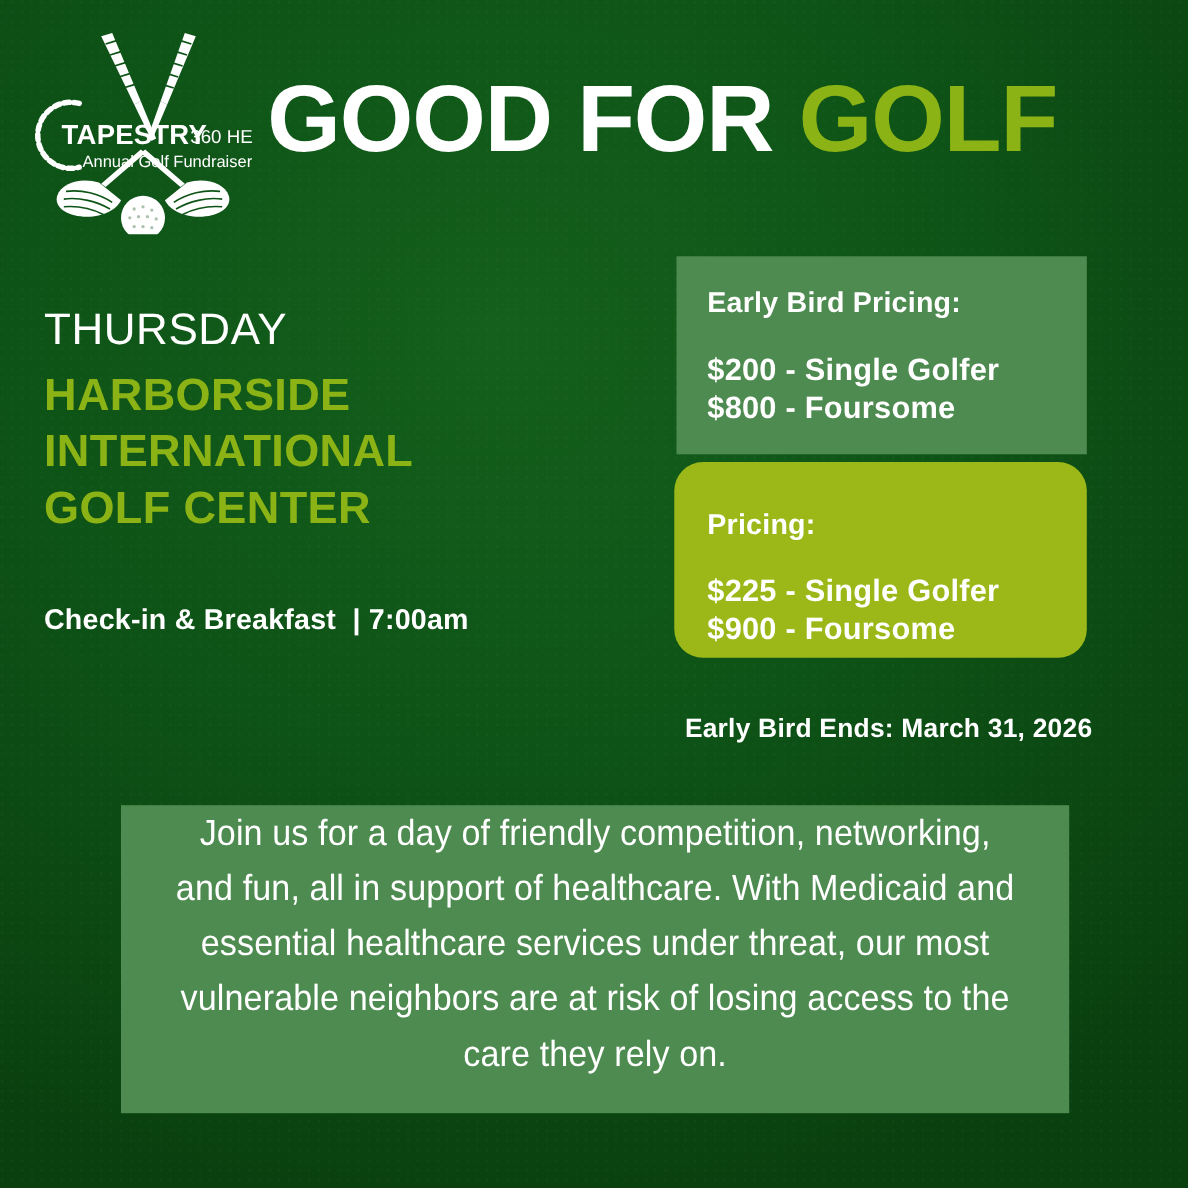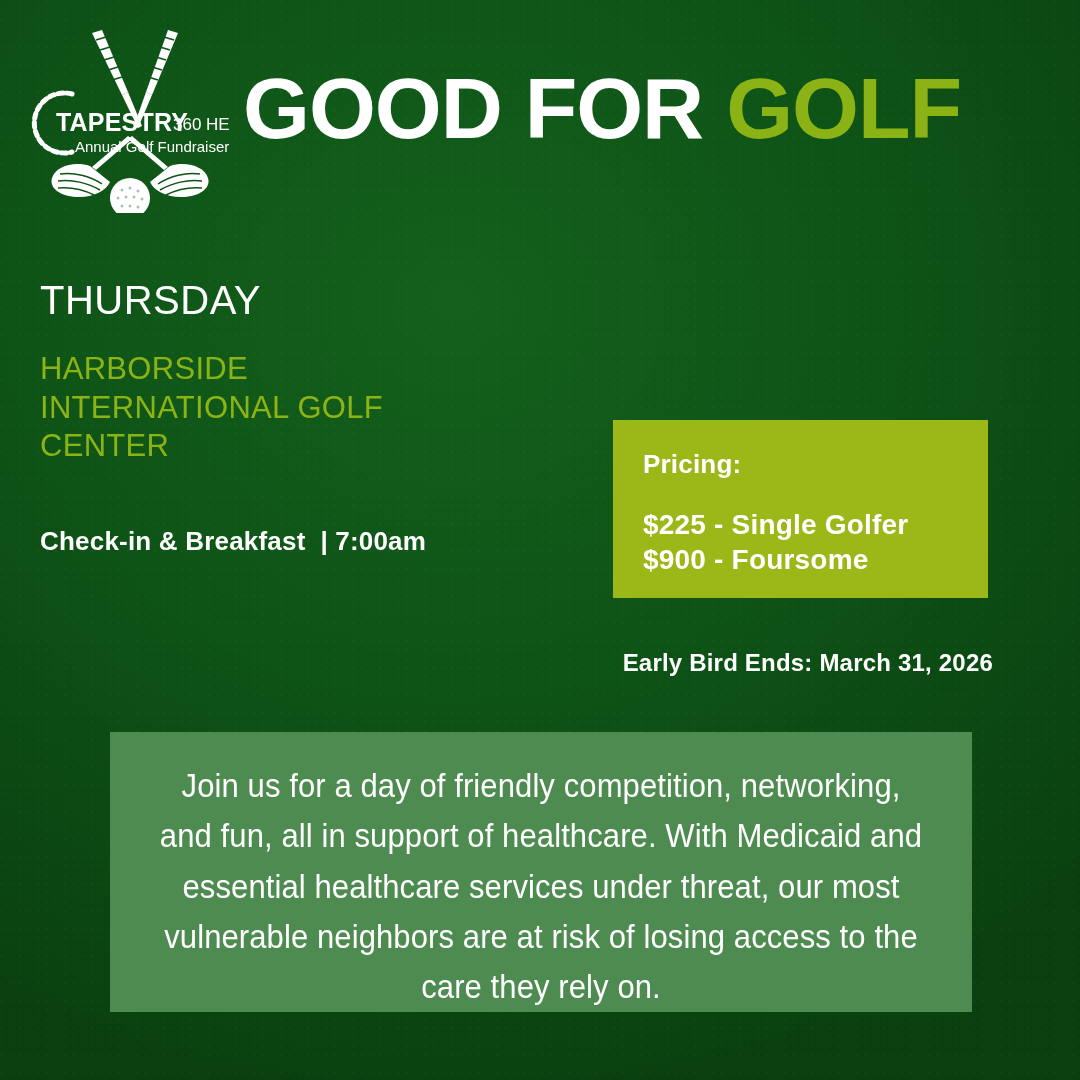--- a/index.html
+++ b/index.html
@@ -70,26 +70,26 @@
   }
   #date-label {
     font-size: 44px;
     font-weight: 400;
     color: #8cb315;
     letter-spacing: 0.5px;
     line-height: 1.22;
     margin-top: 2px;
   }
   #venue {
-    font-size: 31px;
-    font-weight: 400;
+    font-size: 41px;
+    font-weight: 700;
     color: #8cb315;
     letter-spacing: 0.3px;
     line-height: 1.25;
-    margin-top: 27px;
+    margin-top: 11px;
     max-width: 420px;
   }
   #schedule {
     margin-top: 60px;
   }
   .schedule-line {
     font-size: 26px;
     font-weight: 700;
     color: #ffffff;
     letter-spacing: 0.2px;
@@ -111,21 +111,22 @@
     height: 180px;
     background: #4e8b50;
     padding: 27px 0 0 28px;
   }
   #pricing-box {
     left: 613px;
     top: 420px;
     width: 375px;
     height: 178px;
     background: #9cb818;
-    padding: 29px 0 0 30px;
+    padding: 41px 0 0 30px;
+    border-radius: 26px;
   }
   .box-heading {
     font-size: 26px;
     font-weight: 700;
     color: #ffffff;
     letter-spacing: 0.2px;
     line-height: 1.2;
   }
   .box-prices {
     margin-top: 28px;
@@ -153,21 +154,21 @@
   #description-box {
     position: absolute;
     left: 110px;
     top: 732px;
     width: 862px;
     height: 280px;
     background: #4e8b50;
     z-index: 3;
     box-sizing: border-box;
     display: flex;
-    align-items: flex-end;
+    align-items: flex-start;
     justify-content: center;
     padding: 0 22px;
   }
   #description-text {
     font-family: "Liberation Sans Narrow", "Liberation Sans", sans-serif;
     font-size: 33px;
     font-weight: 400;
     color: #ffffff;
     text-align: center;
     line-height: 1.52;
@@ -261,20 +262,27 @@
   </div>
 
   <div id="left-col">
     <div id="day-label">THURSDAY</div>
     <div id="venue">HARBORSIDE INTERNATIONAL GOLF CENTER</div>
     <div id="schedule">
       <div class="schedule-line">Check-in &amp; Breakfast  | 7:00am</div>
     </div>
   </div>
 
+  <div class="price-box" id="early-bird-box">
+    <div class="box-heading">Early Bird Pricing:</div>
+    <div class="box-prices">
+      <div>$200 - Single Golfer</div>
+      <div>$800 - Foursome</div>
+    </div>
+  </div>
 
   <div class="price-box" id="pricing-box">
     <div class="box-heading">Pricing:</div>
     <div class="box-prices">
       <div>$225 - Single Golfer</div>
       <div>$900 - Foursome</div>
     </div>
   </div>
 
   <div id="early-bird-deadline">Early Bird Ends: March 31, 2026</div>

